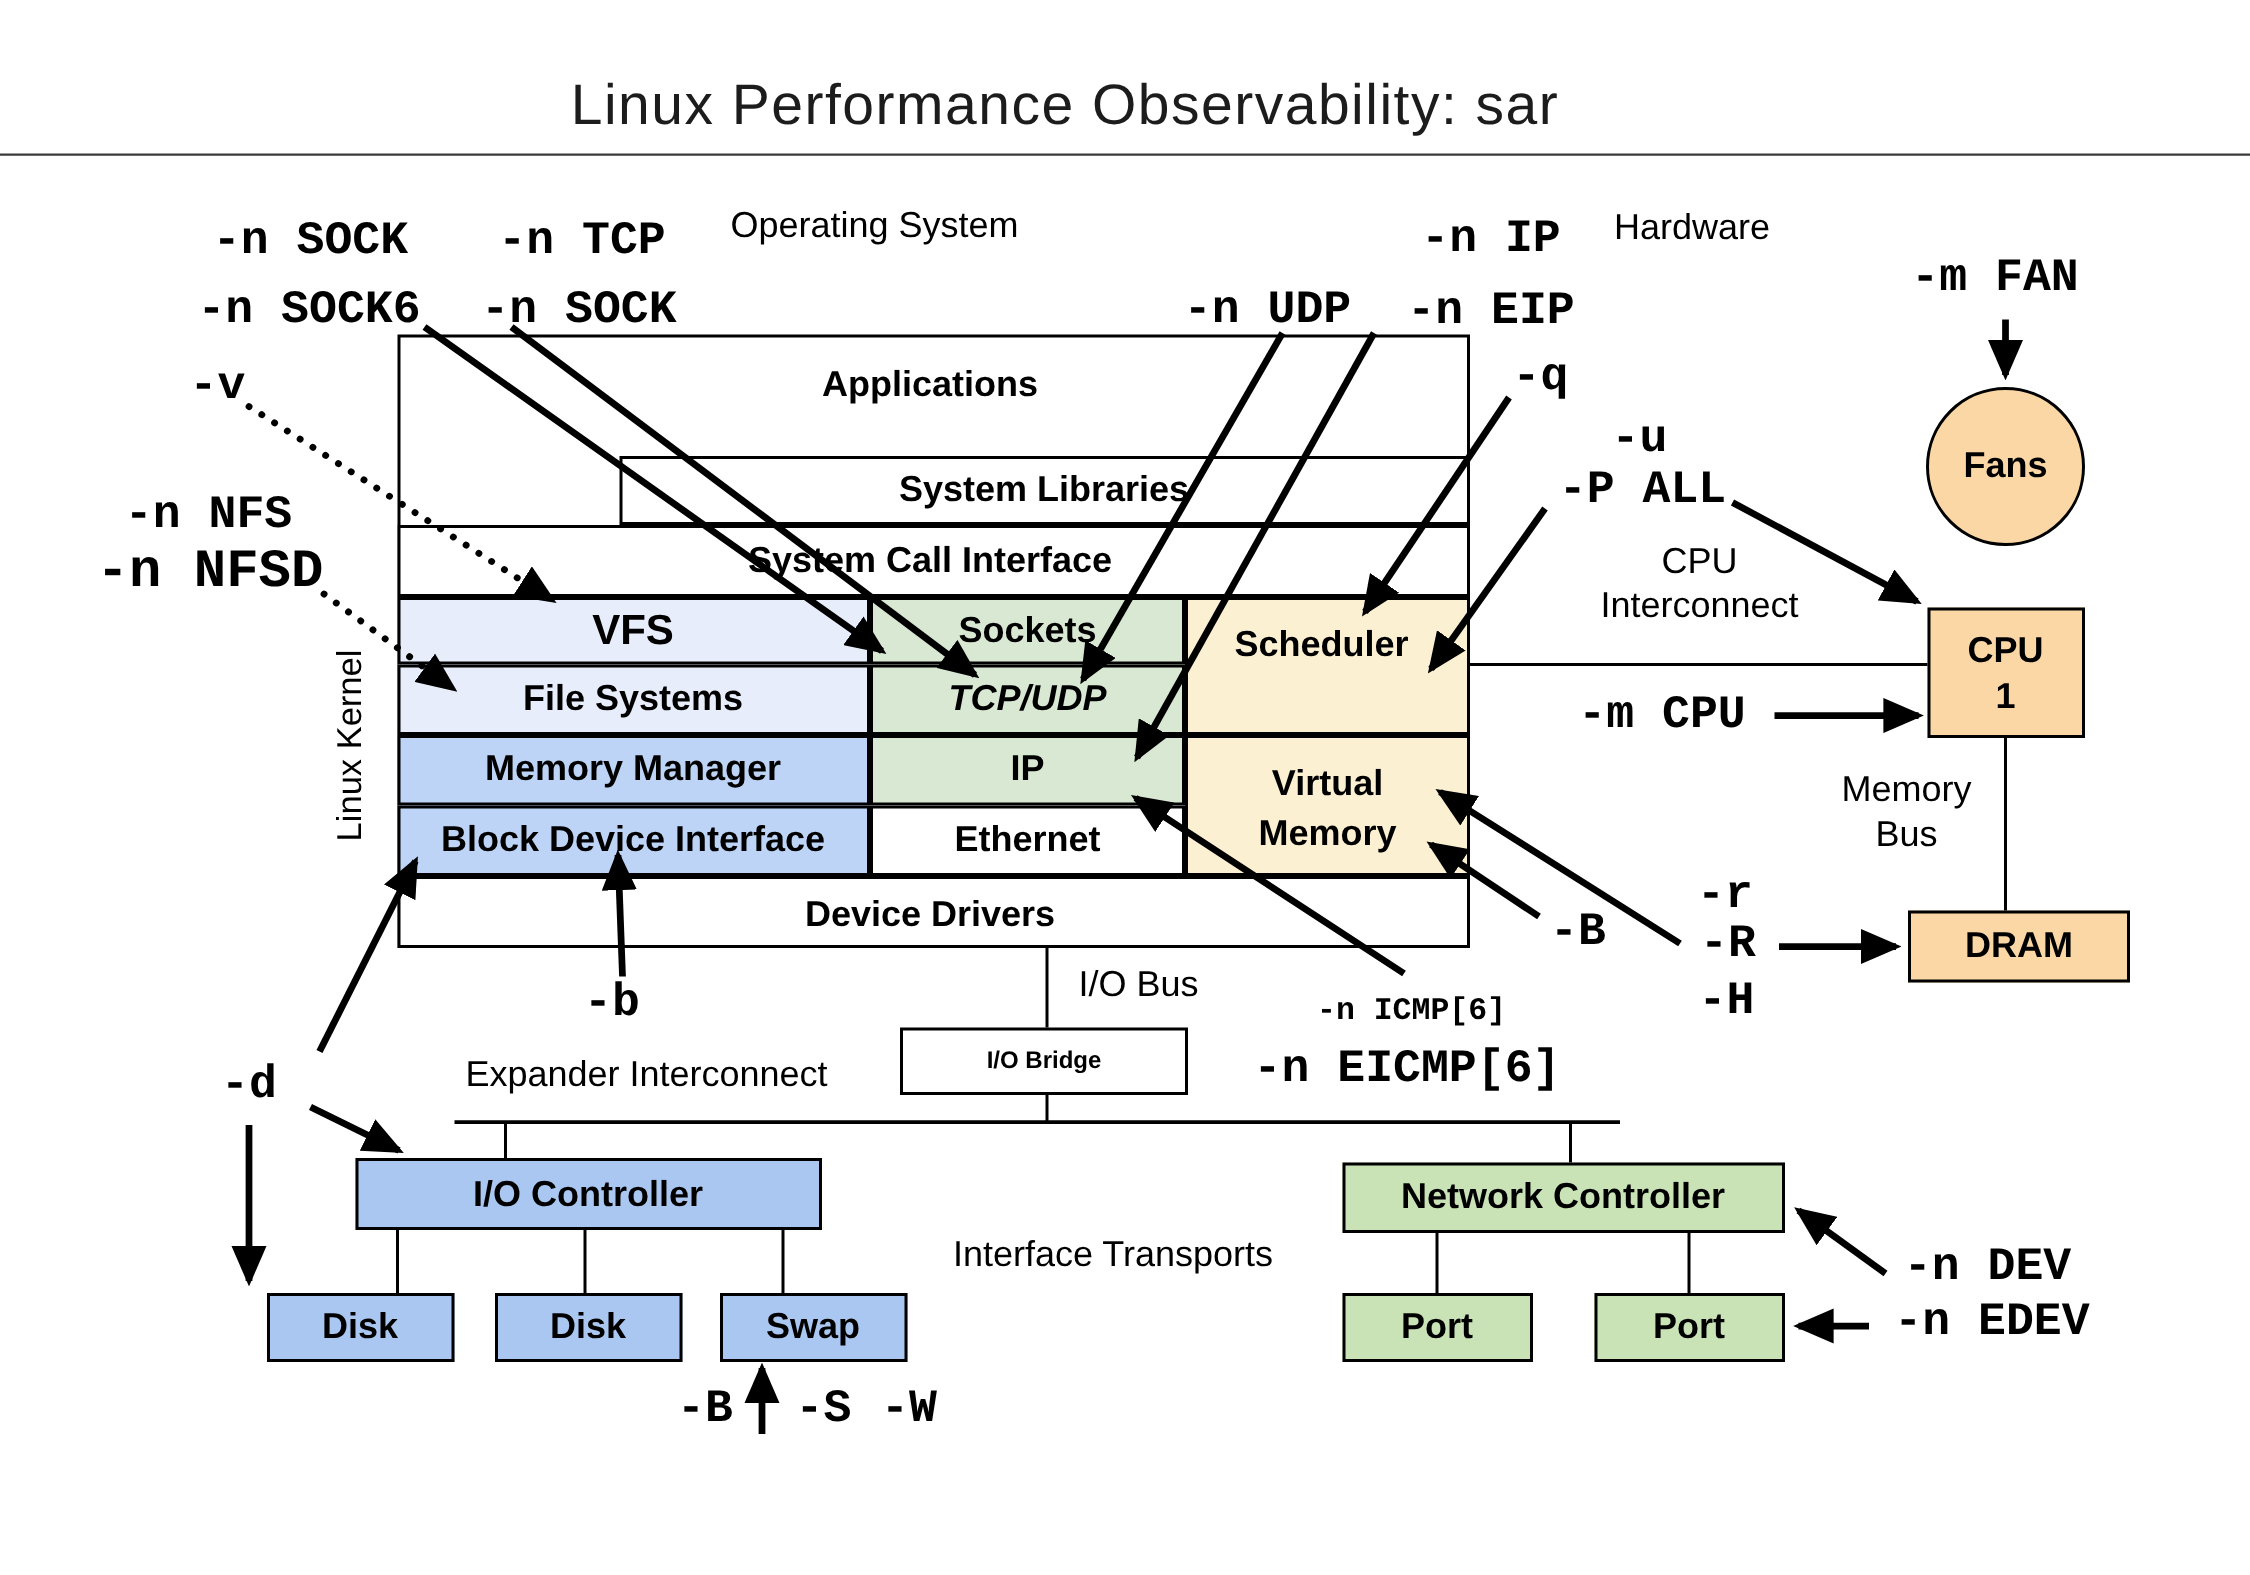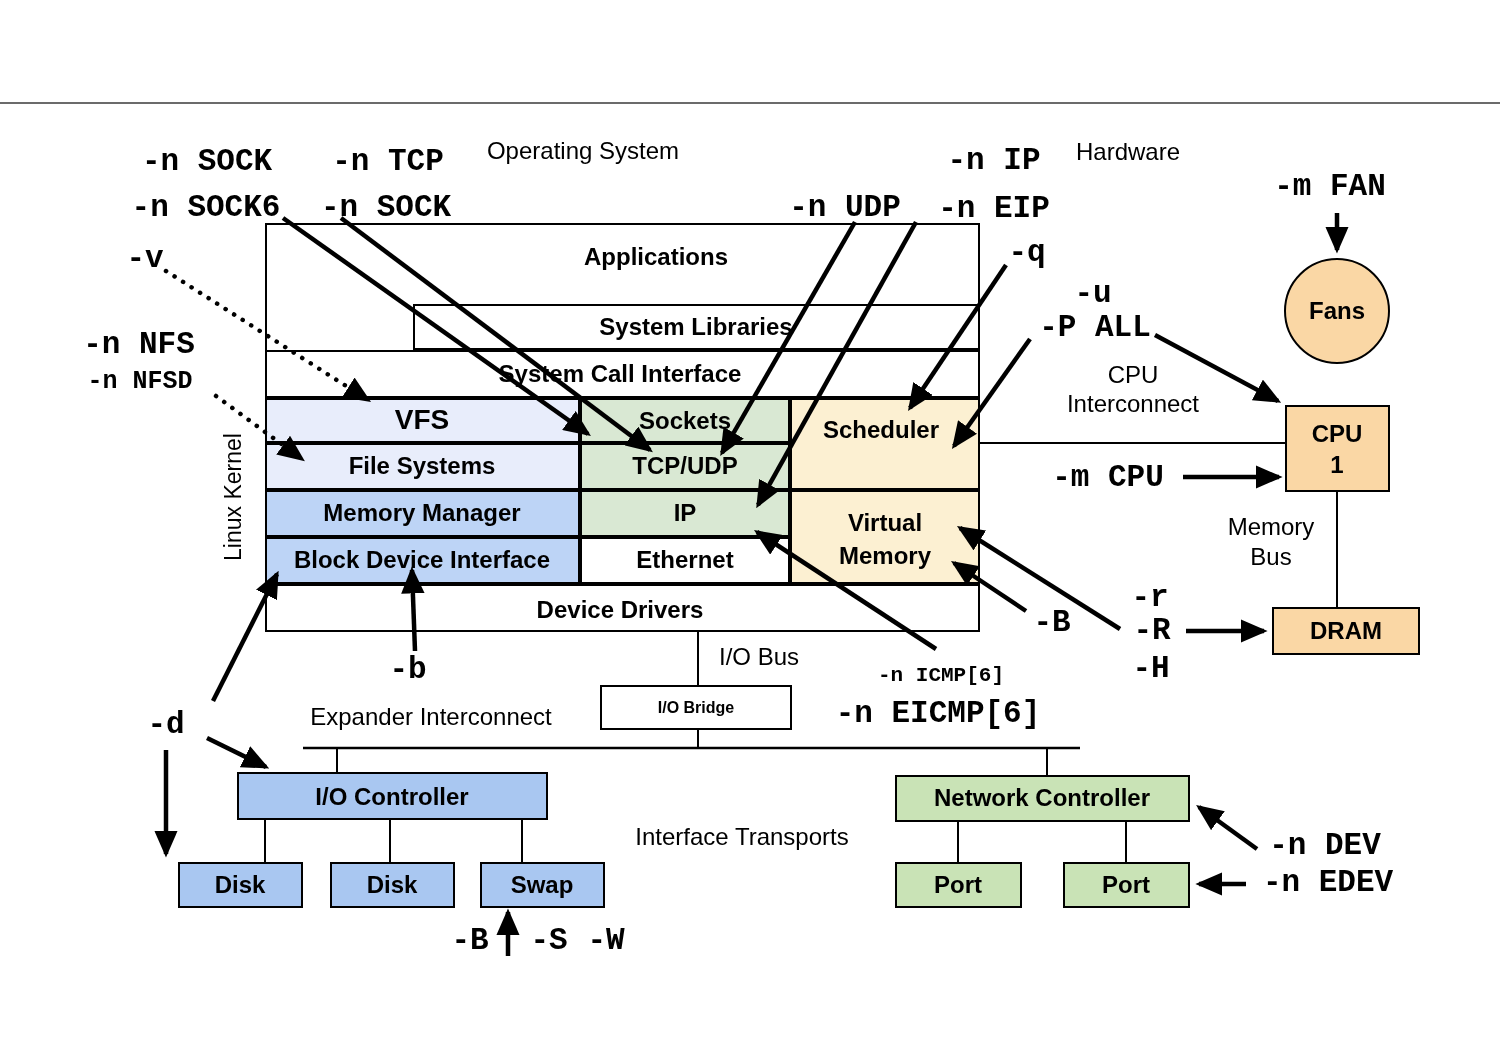--- a/index.html
+++ b/index.html
@@ -16,20 +16,21 @@
   .mono{font-family:"Liberation Mono","DejaVu Sans Mono",monospace;font-weight:bold;}
   .sansb{font-family:"Liberation Sans",sans-serif;font-weight:bold;}
   .sansr{font-family:"Liberation Sans",sans-serif;font-weight:normal;}
   #overlay{position:absolute;left:0;top:0;z-index:20;pointer-events:none;}
   .boxlayer{z-index:10;}
 </style>
 </head>
 <body>
 
 <div id="canvas">
+  <div id="title">Linux Performance Observability: sar</div>
   <div id="boxes" class="boxlayer">
       <div class="box" style="left: 265px; top: 223px; width: 715px; height: 409px; background: none;"></div>
       <div class="box" style="left: 413px; top: 304px; width: 567px; height: 46px; background: rgb(255, 255, 255);"></div>
       <div class="box" style="left: 265px; top: 350px; width: 715px; height: 48px; background: rgb(255, 255, 255);"></div>
       <div class="box" style="left: 265px; top: 398px; width: 315px; height: 45px; background: rgb(232, 237, 251);"></div>
       <div class="box" style="left: 265px; top: 443px; width: 315px; height: 47px; background: rgb(232, 237, 251);"></div>
       <div class="box" style="left: 265px; top: 490px; width: 315px; height: 47px; background: rgb(189, 212, 246);"></div>
       <div class="box" style="left: 265px; top: 537px; width: 315px; height: 47px; background: rgb(189, 212, 246);"></div>
       <div class="box" style="left: 580px; top: 398px; width: 210px; height: 45px; background: rgb(217, 232, 211);"></div>
       <div class="box" style="left: 580px; top: 443px; width: 210px; height: 47px; background: rgb(217, 232, 211);"></div>
@@ -86,29 +87,29 @@
       <line x1="216" y1="396" x2="302" y2="459" stroke="#000" stroke-width="4.5" stroke-dasharray="0.1 10" stroke-linecap="round" marker-end="url(#ah)"></line>
       <line x1="415" y1="651" x2="412" y2="570" stroke="#000" stroke-width="4.5" marker-end="url(#ah)"></line>
       <line x1="213" y1="701" x2="277" y2="574" stroke="#000" stroke-width="4.5" marker-end="url(#ah)"></line>
       <line x1="166" y1="750" x2="166" y2="854" stroke="#000" stroke-width="4.5" marker-end="url(#ah)"></line>
       <line x1="207" y1="738" x2="266" y2="767" stroke="#000" stroke-width="4.5" marker-end="url(#ah)"></line>
       <line x1="508" y1="956" x2="508" y2="912" stroke="#000" stroke-width="4.5" marker-end="url(#ah)"></line>
       <line x1="1257" y1="849" x2="1199" y2="807" stroke="#000" stroke-width="4.5" marker-end="url(#ah)"></line>
       <line x1="1246" y1="884" x2="1199" y2="884" stroke="#000" stroke-width="4.5" marker-end="url(#ah)"></line>
     </svg>
   <div id="labels">
-      <div class="lbl sansb" style="left: 656px; top: 257px; font-size: 24px; text-align: center;">Applications</div>
+      <div class="lbl sansb" style="left: 620px; top: 257px; font-size: 24px; text-align: center;">Applications</div>
       <div class="lbl sansb" style="left: 696px; top: 327px; font-size: 24px;">System Libraries</div>
       <div class="lbl sansb" style="left: 620px; top: 374px; font-size: 24px;">System Call Interface</div>
       <div class="lbl sansb" style="left: 422px; top: 420px; font-size: 28px;">VFS</div>
       <div class="lbl sansb" style="left: 422px; top: 466px; font-size: 24px;">File Systems</div>
       <div class="lbl sansb" style="left: 422px; top: 513px; font-size: 24px;">Memory Manager</div>
       <div class="lbl sansb" style="left: 422px; top: 560px; font-size: 24px;">Block Device Interface</div>
       <div class="lbl sansb" style="left: 685px; top: 421px; font-size: 24px;">Sockets</div>
-      <div class="lbl sansb" style="left: 685px; top: 466px; font-size: 24px;">TCP/UDP</div>
+      <div class="lbl sansb" style="left: 685px; top: 466px; font-size: 24px; font-style: italic;">TCP/UDP</div>
       <div class="lbl sansb" style="left: 685px; top: 513px; font-size: 24px;">IP</div>
       <div class="lbl sansb" style="left: 685px; top: 560px; font-size: 24px;">Ethernet</div>
       <div class="lbl sansb" style="left: 881px; top: 430px; font-size: 24px;">Scheduler</div>
       <div class="lbl sansb" style="left: 885px; top: 523px; font-size: 24px;">Virtual</div>
       <div class="lbl sansb" style="left: 885px; top: 556px; font-size: 24px;">Memory</div>
       <div class="lbl sansb" style="left: 620px; top: 610px; font-size: 24px;">Device Drivers</div>
       <div class="lbl sansb" style="left: 696px; top: 708px; font-size: 16px;">I/O Bridge</div>
       <div class="lbl sansb" style="left: 392px; top: 797px; font-size: 24px;">I/O Controller</div>
       <div class="lbl sansb" style="left: 240px; top: 885px; font-size: 24px;">Disk</div>
       <div class="lbl sansb" style="left: 392px; top: 885px; font-size: 24px;">Disk</div>
@@ -133,21 +134,21 @@
       <div class="lbl mono" style="left: 207px; top: 161px; font-size: 31px;">-n SOCK</div>
       <div class="lbl mono" style="left: 388px; top: 161px; font-size: 31px;">-n TCP</div>
       <div class="lbl mono" style="left: 206px; top: 207px; font-size: 31px;">-n SOCK6</div>
       <div class="lbl mono" style="left: 386px; top: 207px; font-size: 31px;">-n SOCK</div>
       <div class="lbl mono" style="left: 845px; top: 207px; font-size: 31px;">-n UDP</div>
       <div class="lbl mono" style="left: 994px; top: 160px; font-size: 31px;">-n IP</div>
       <div class="lbl mono" style="left: 994px; top: 208px; font-size: 31px;">-n EIP</div>
       <div class="lbl mono" style="left: 1330px; top: 186px; font-size: 31px;">-m FAN</div>
       <div class="lbl mono" style="left: 145px; top: 258px; font-size: 31px;">-v</div>
       <div class="lbl mono" style="left: 139px; top: 344px; font-size: 31px;">-n NFS</div>
-      <div class="lbl mono" style="left: 140px; top: 381px; font-size: 25px;">-n NFSD</div>
+      <div class="lbl mono" style="left: 140px; top: 381px; font-size: 36px;">-n NFSD</div>
       <div class="lbl mono" style="left: 1027px; top: 252px; font-size: 31px;">-q</div>
       <div class="lbl mono" style="left: 1093px; top: 293px; font-size: 31px;">-u</div>
       <div class="lbl mono" style="left: 1095px; top: 327px; font-size: 31px;">-P ALL</div>
       <div class="lbl mono" style="left: 1108px; top: 477px; font-size: 31px;">-m CPU</div>
       <div class="lbl mono" style="left: 1150px; top: 597px; font-size: 31px;">-r</div>
       <div class="lbl mono" style="left: 1152px; top: 630px; font-size: 31px;">-R</div>
       <div class="lbl mono" style="left: 1151px; top: 668px; font-size: 31px;">-H</div>
       <div class="lbl mono" style="left: 1052px; top: 622px; font-size: 31px;">-B</div>
       <div class="lbl mono" style="left: 941px; top: 675px; font-size: 21px;">-n ICMP[6]</div>
       <div class="lbl mono" style="left: 938px; top: 713px; font-size: 31px;">-n EICMP[6]</div>

